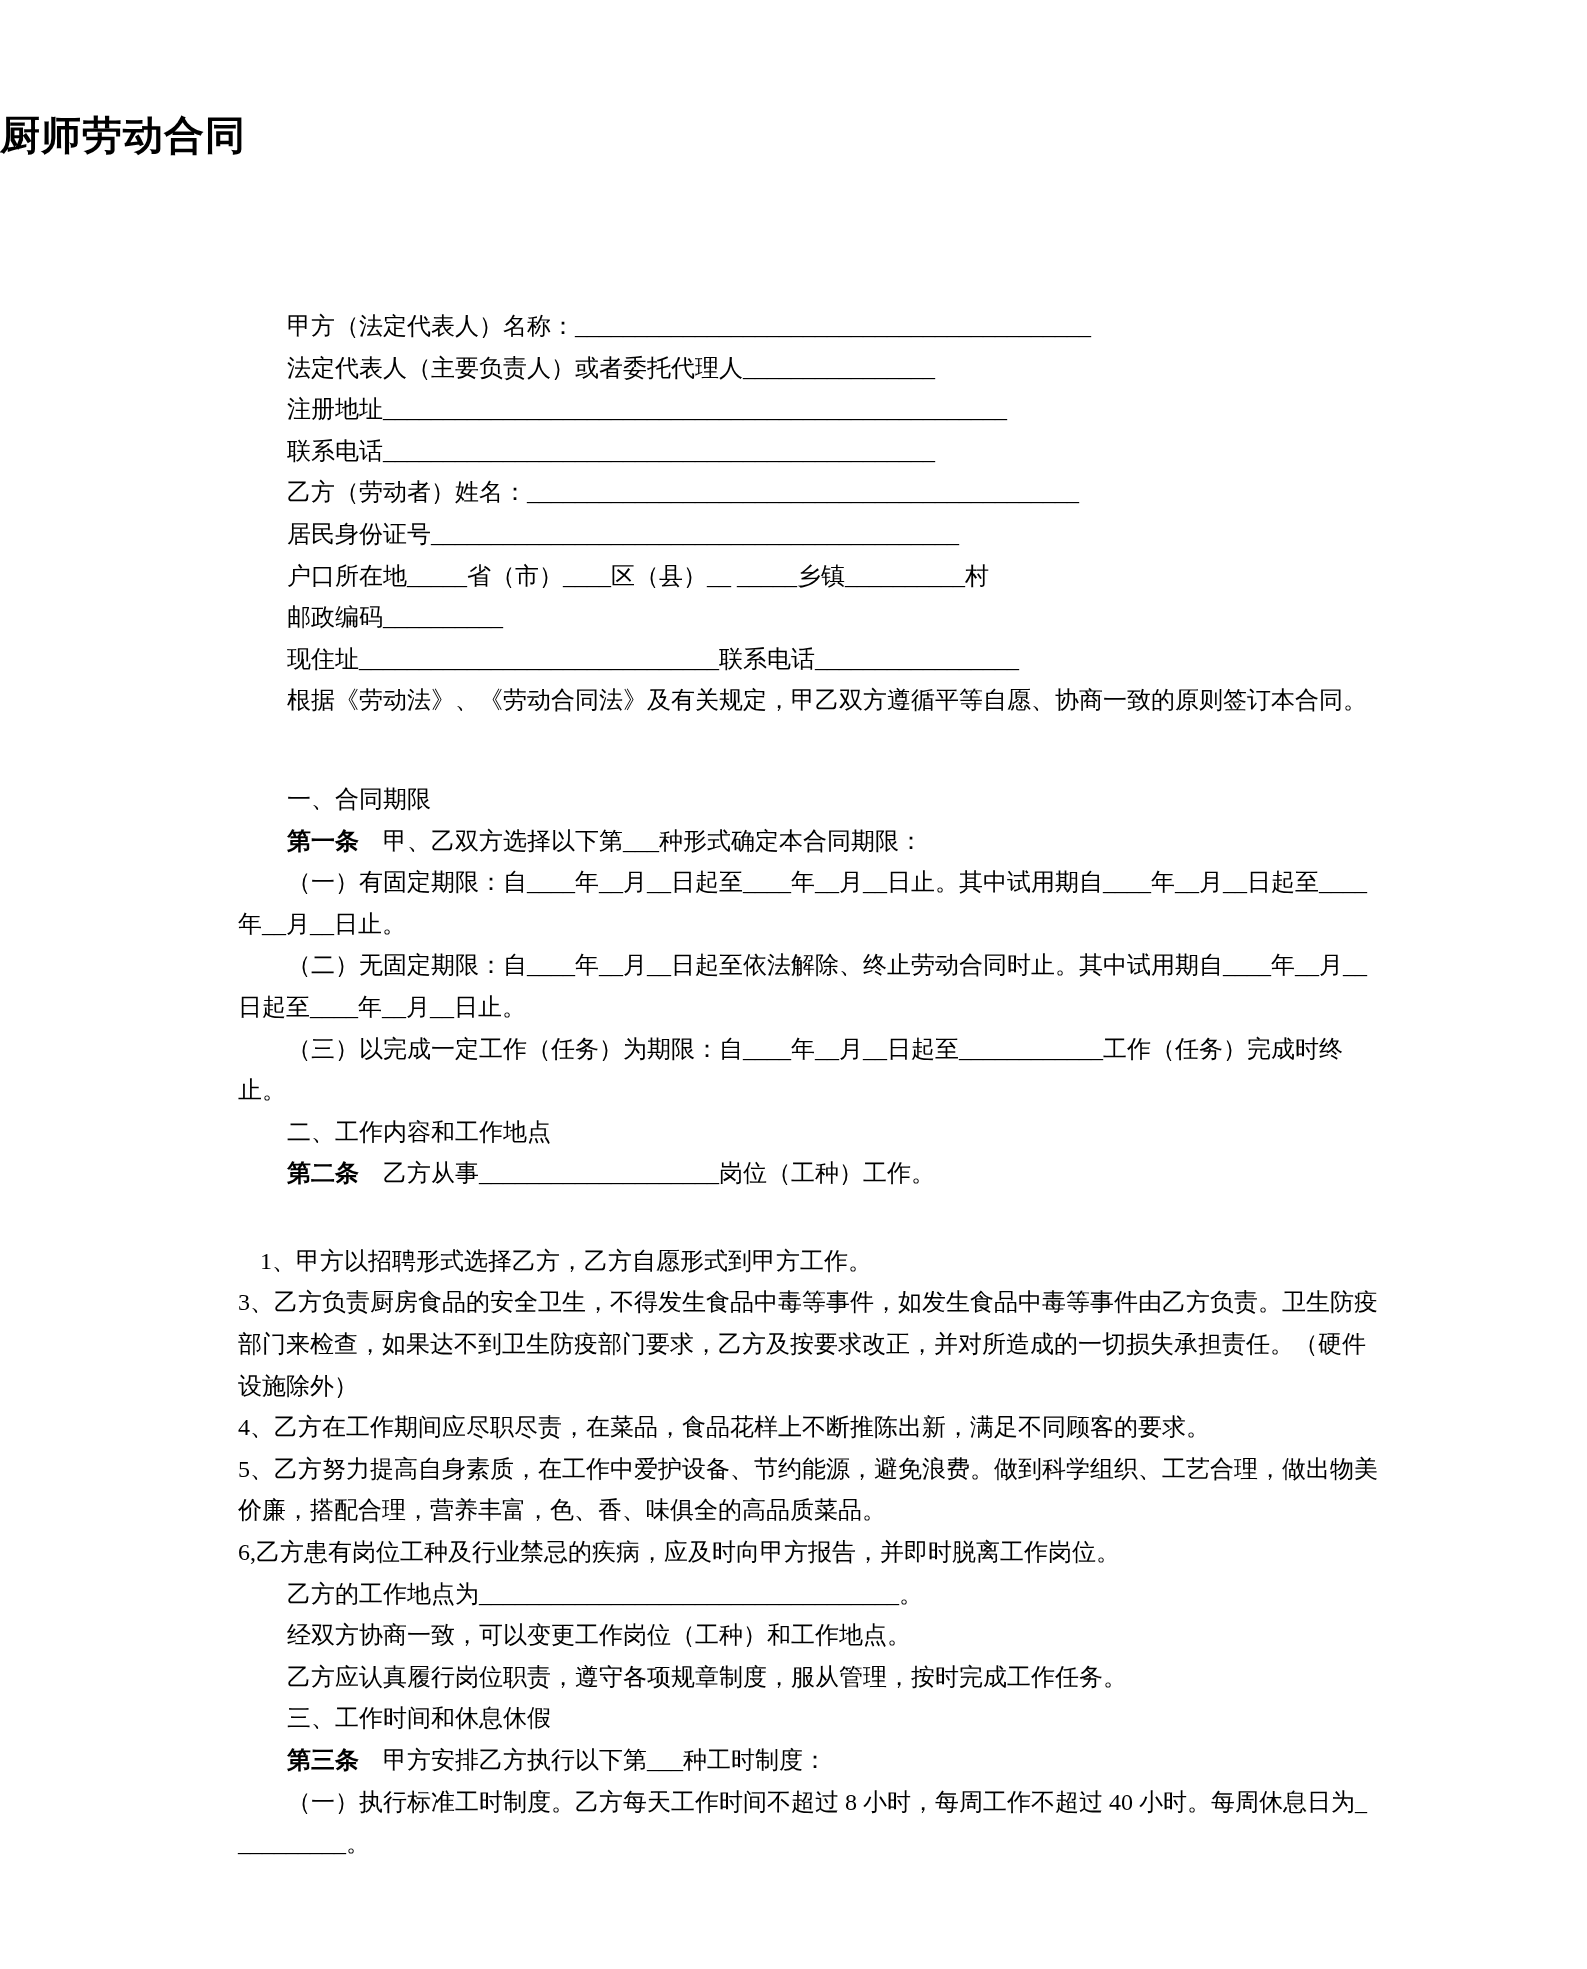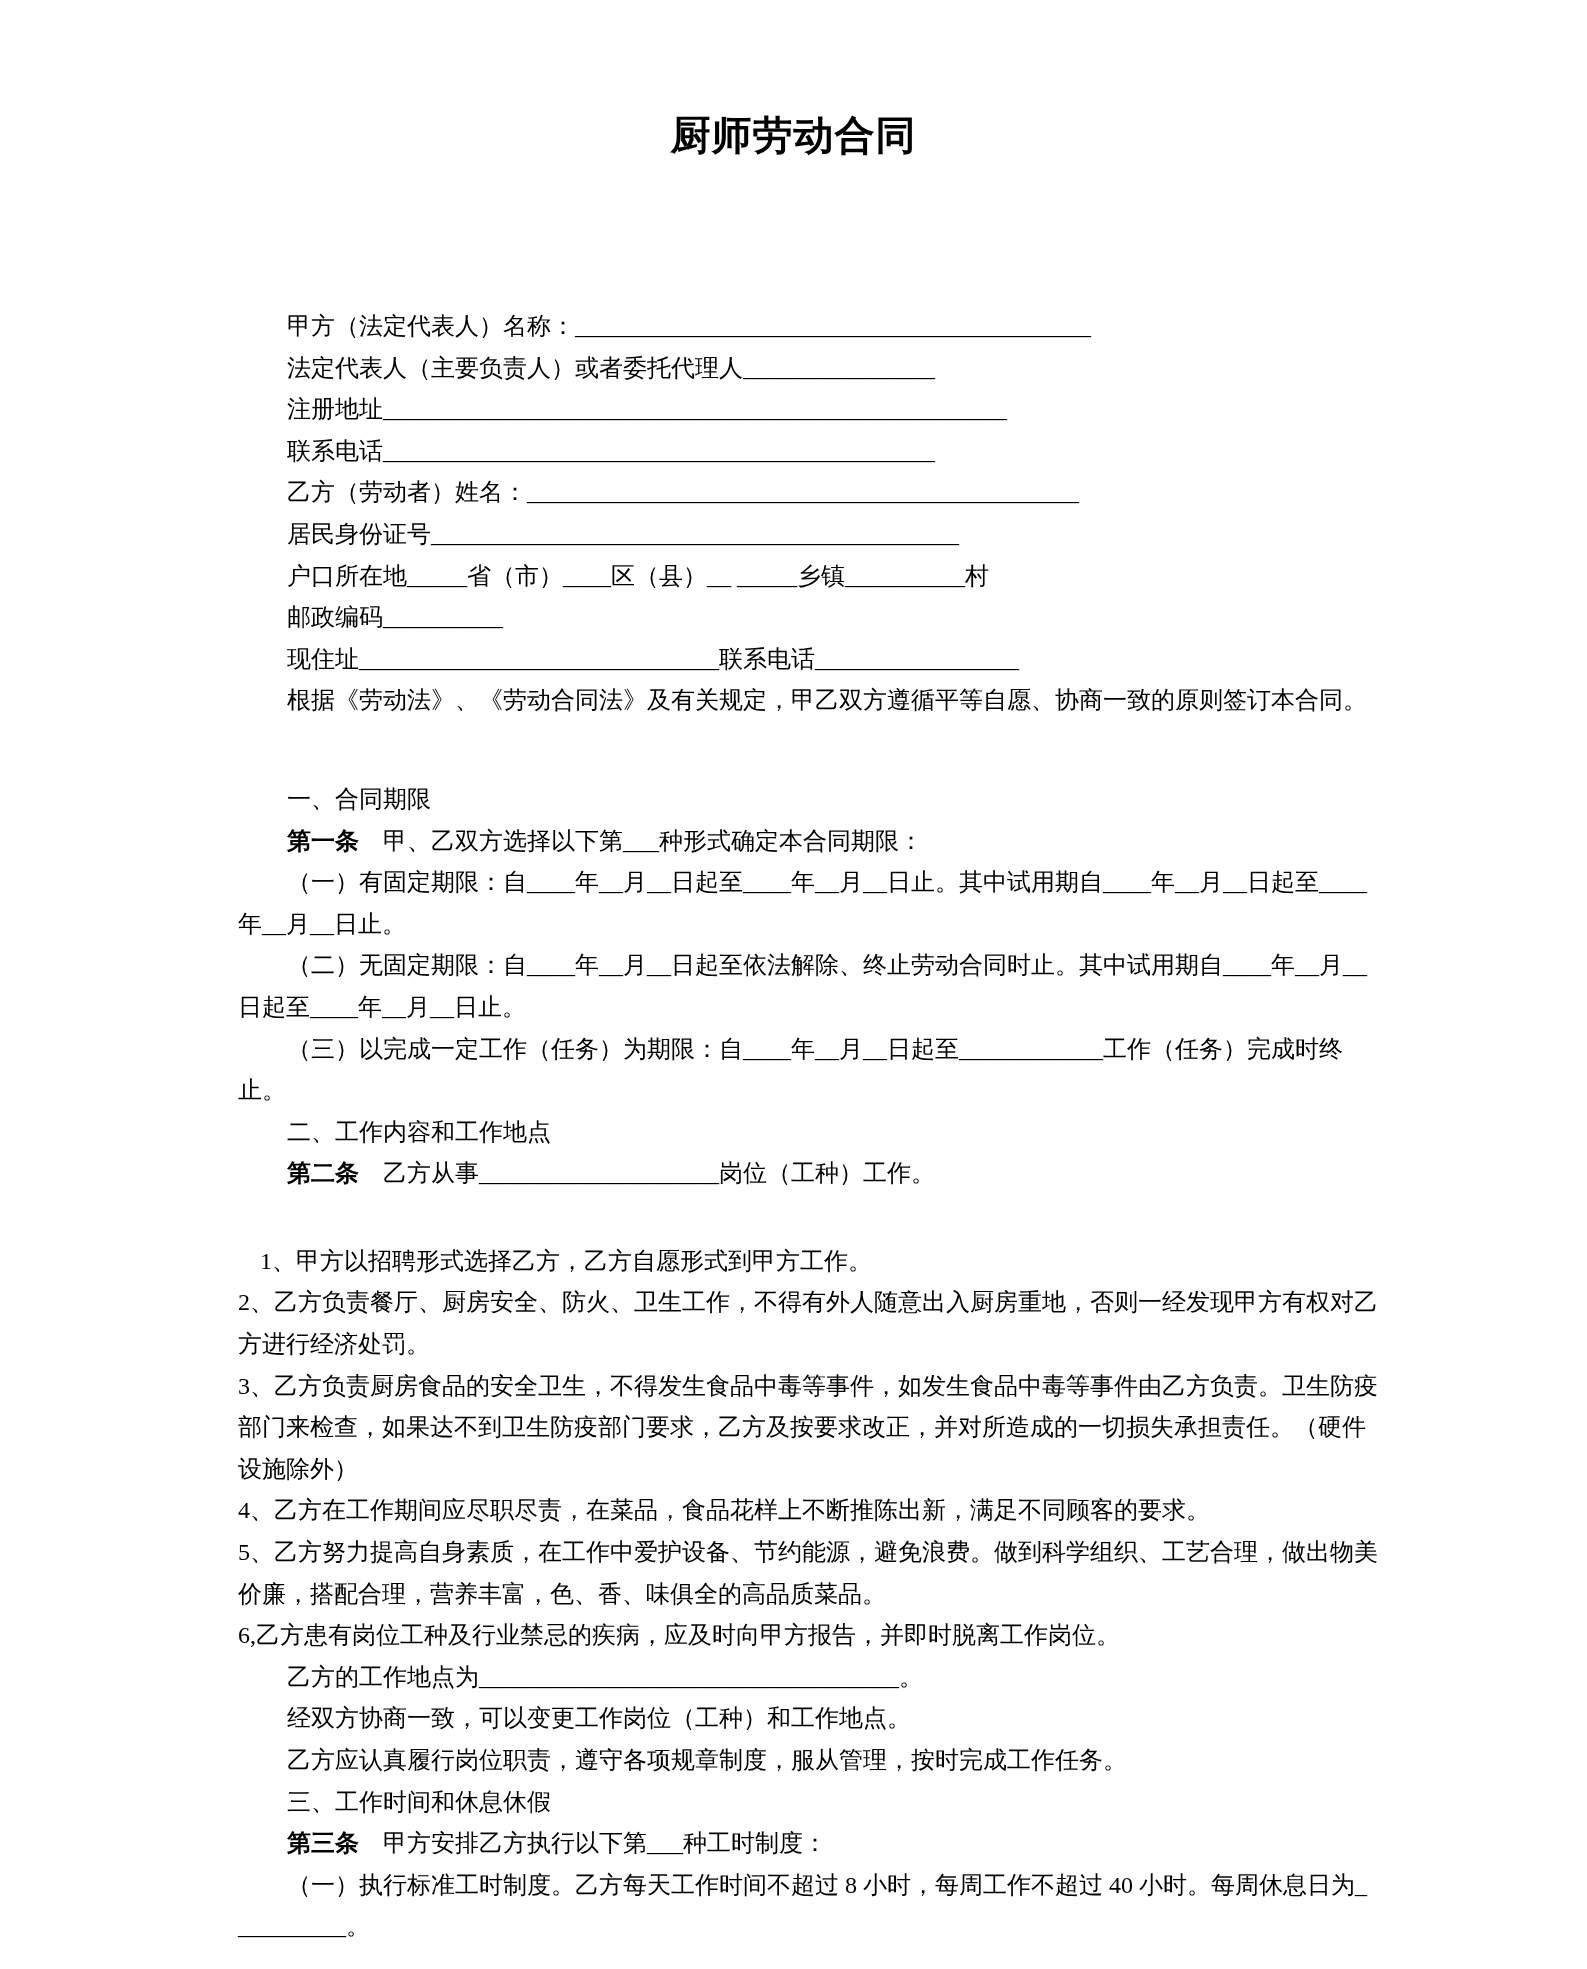--- a/index.html
+++ b/index.html
@@ -9,21 +9,20 @@
     width: 1587px;
     height: 1969px;
     margin: 0 auto;
     background: #ffffff;
     color: #000000;
     font-family: "Liberation Serif", "DejaVu Serif", serif;
     overflow: hidden;
   }
   .doc-title {
     padding-top: 112px;
-    text-align: center;
     font-size: 40px;
     line-height: 48px;
     font-weight: bold;
     letter-spacing: 1px;
   }
   .body-text {
     margin: 146px 209px 0 238px; 
     font-size: 24px;
     line-height: 41.6px;
   }
@@ -63,21 +62,20 @@
 
     <p class="ind">（一）有固定期限：自____年__月__日起至____年__月__日止。其中试用期自____年__月__日起至____年__月__日止。</p>
     <p class="ind">（二）无固定期限：自____年__月__日起至依法解除、终止劳动合同时止。其中试用期自____年__月__日起至____年__月__日止。</p>
     <p class="ind">（三）以完成一定工作（任务）为期限：自____年__月__日起至____________工作（任务）完成时终止。</p>
 
     <p class="ind">二、工作内容和工作地点</p>
 
     <p class="ind"><b class="clause-no">第二条</b><span>　乙方从事____________________岗位（工种）工作。</span></p>
 
     <p class="ind-sm sp2">1、甲方以招聘形式选择乙方，乙方自愿形式到甲方工作。</p>
-    <p>2、乙方负责餐厅、厨房安全、防火、卫生工作，不得有外人随意出入厨房重地，否则一经发现甲方有权对乙方进行经济处罚。</p>
     <p>3、乙方负责厨房食品的安全卫生，不得发生食品中毒等事件，如发生食品中毒等事件由乙方负责。卫生防疫部门来检查，如果达不到卫生防疫部门要求，乙方及按要求改正，并对所造成的一切损失承担责任。（硬件设施除外）</p>
     <p>4、乙方在工作期间应尽职尽责，在菜品，食品花样上不断推陈出新，满足不同顾客的要求。</p>
     <p>5、乙方努力提高自身素质，在工作中爱护设备、节约能源，避免浪费。做到科学组织、工艺合理，做出物美价廉，搭配合理，营养丰富，色、香、味俱全的高品质菜品。</p>
     <p>6,乙方患有岗位工种及行业禁忌的疾病，应及时向甲方报告，并即时脱离工作岗位。</p>
 
     <p class="ind">乙方的工作地点为___________________________________。</p>
     <p class="ind">经双方协商一致，可以变更工作岗位（工种）和工作地点。</p>
     <p class="ind">乙方应认真履行岗位职责，遵守各项规章制度，服从管理，按时完成工作任务。</p>
 
     <p class="ind">三、工作时间和休息休假</p>

